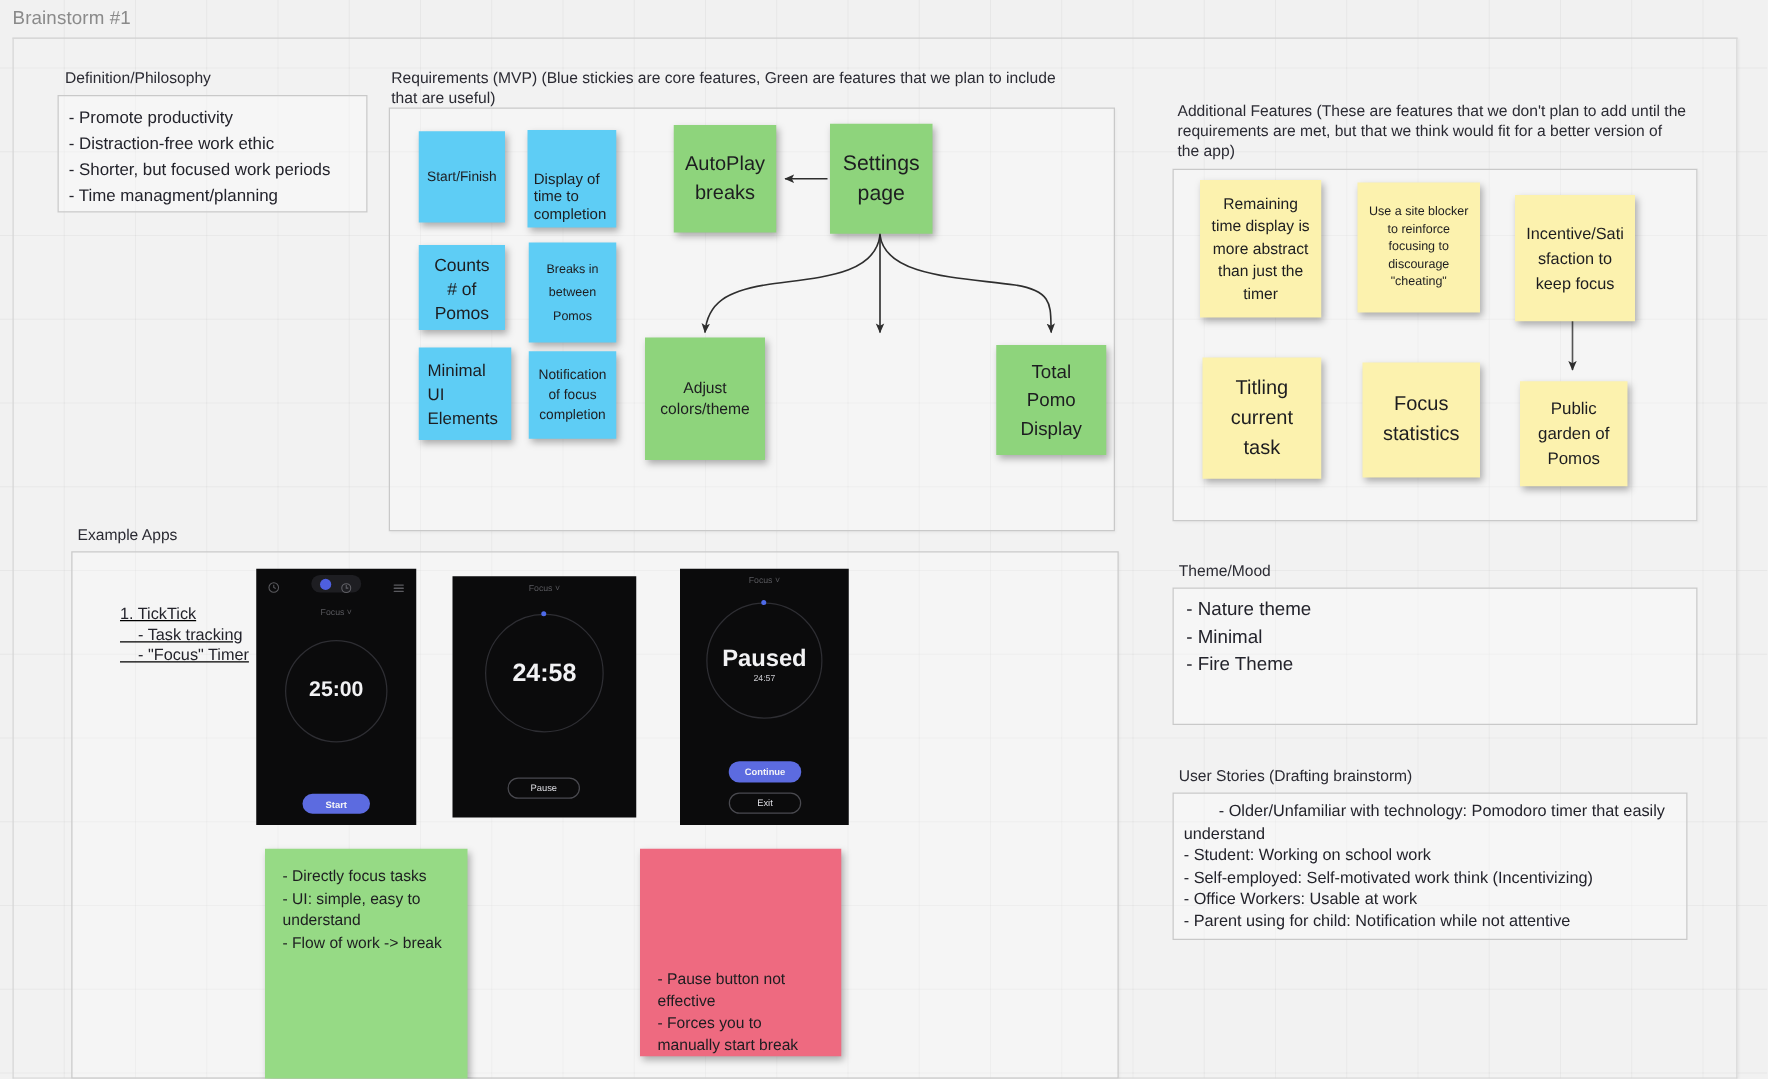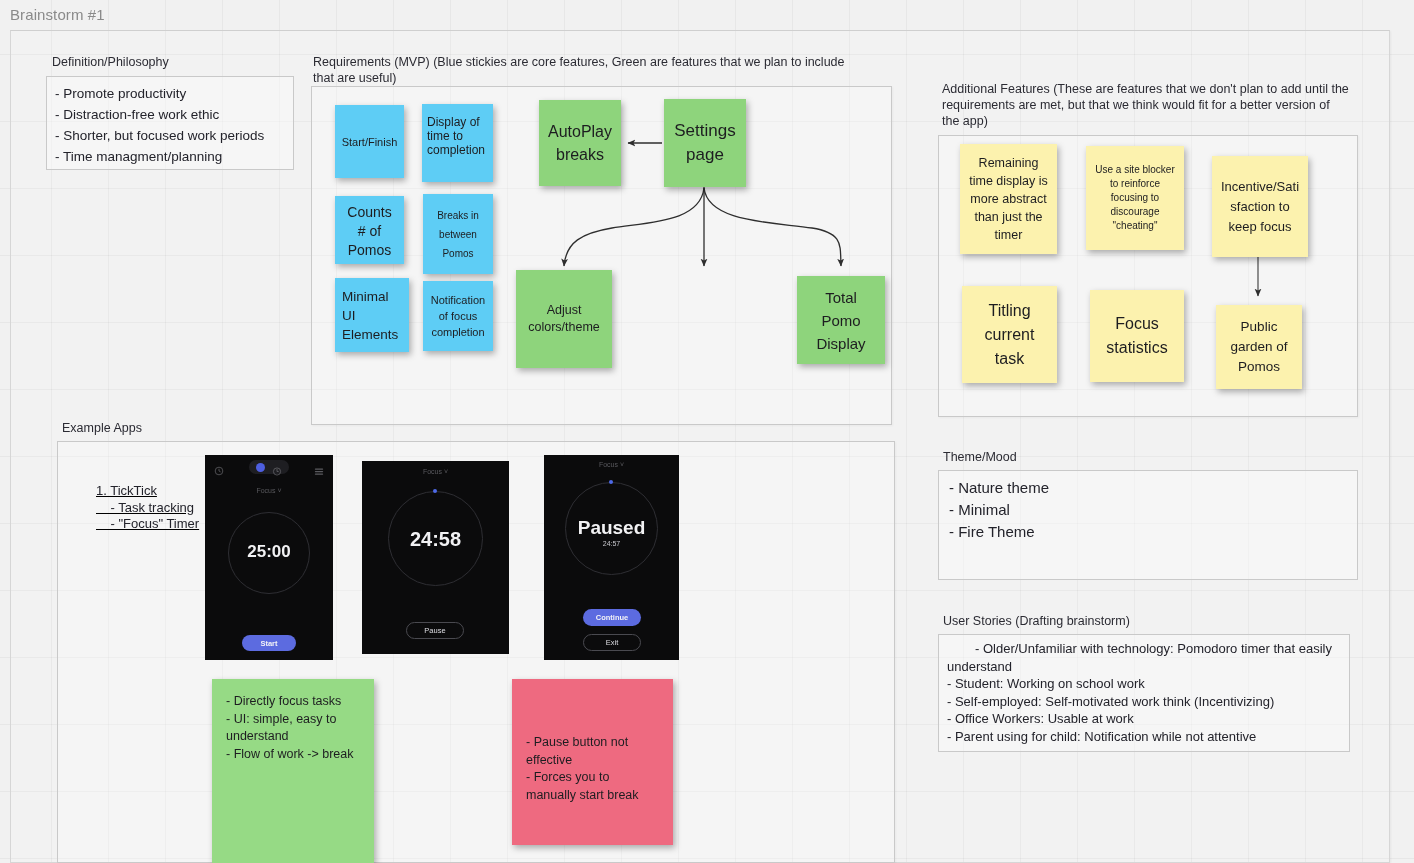--- a/index.html
+++ b/index.html
@@ -167,21 +167,21 @@
     <line x1="704" y1="186" x2="704" y2="266" stroke="#2e2e2e" stroke-width="1.3" marker-end="url(#ah)"></line>
 
     <path d="M704,188 C700,222 650,222 612,228 C582,233 566,242 564,266" fill="none" stroke="#2e2e2e" stroke-width="1.3" marker-end="url(#ah)"></path>
 
     <path d="M704,188 C708,222 770,222 812,228 C844,233 840,246 841,266" fill="none" stroke="#2e2e2e" stroke-width="1.3" marker-end="url(#ah)"></path>
   </svg>
 
   <div class="sticky blue" style="left:335px; top:105px; width:69px; height:73px; font-size:11px;">
     <span class="txt">Start/Finish</span>
   </div>
-  <div class="sticky blue" style="left:422px; top:104px; width:71px; height:78px; font-size:12px; align-items:flex-start; padding-top:11px;">
+  <div class="sticky blue" style="left:422px; top:104px; width:71px; height:78px; font-size:12px; align-items:flex-end; padding-top:11px;">
     <span class="txt" style="text-align:left;">Display of
 time to
 completion</span>
   </div>
   <div class="sticky blue" style="left:335px; top:196px; width:69px; height:68px; font-size:14px; line-height:19px;align-items:flex-end;">
     <span class="txt">Counts
 # of
 Pomos</span>
   </div>
   <div class="sticky blue" style="left:423px; top:194px; width:70px; height:80px; font-size:10px; line-height:19px;">
@@ -335,20 +335,20 @@
     <div class="btn-solid" style="left:39px; top:154px; width:58px; height:17px;">Continue</div>
     <div class="btn-outline" style="left:39px; top:179px; width:58px; height:17px;">Exit</div>
   </div>
 
   <div class="sticky lgreen" style="left:212px; top:679px; width:162px; height:184px; font-size:12.5px; line-height:17.5px; align-items:flex-start; justify-content:flex-start; padding:14px 0 0 14px;">
     <span class="txt" style="text-align:left;">- Directly focus tasks
 - UI: simple, easy to
 understand
 - Flow of work -&gt; break</span>
   </div>
-  <div class="sticky pink" style="left:512px; top:679px; width:161px; height:166px; font-size:12.5px; line-height:17.5px; align-items:center; justify-content:flex-start; padding:14px 0 0 14px;">
+  <div class="sticky pink" style="left:512px; top:679px; width:161px; height:166px; font-size:12.5px; line-height:17.5px; align-items:flex-end; justify-content:flex-start; padding:14px 0 0 14px;">
     <span class="txt" style="text-align:left;">- Pause button not
 effective
 - Forces you to
 manually start break</span>
   </div>
 
 </div>
 
 </body></html>

